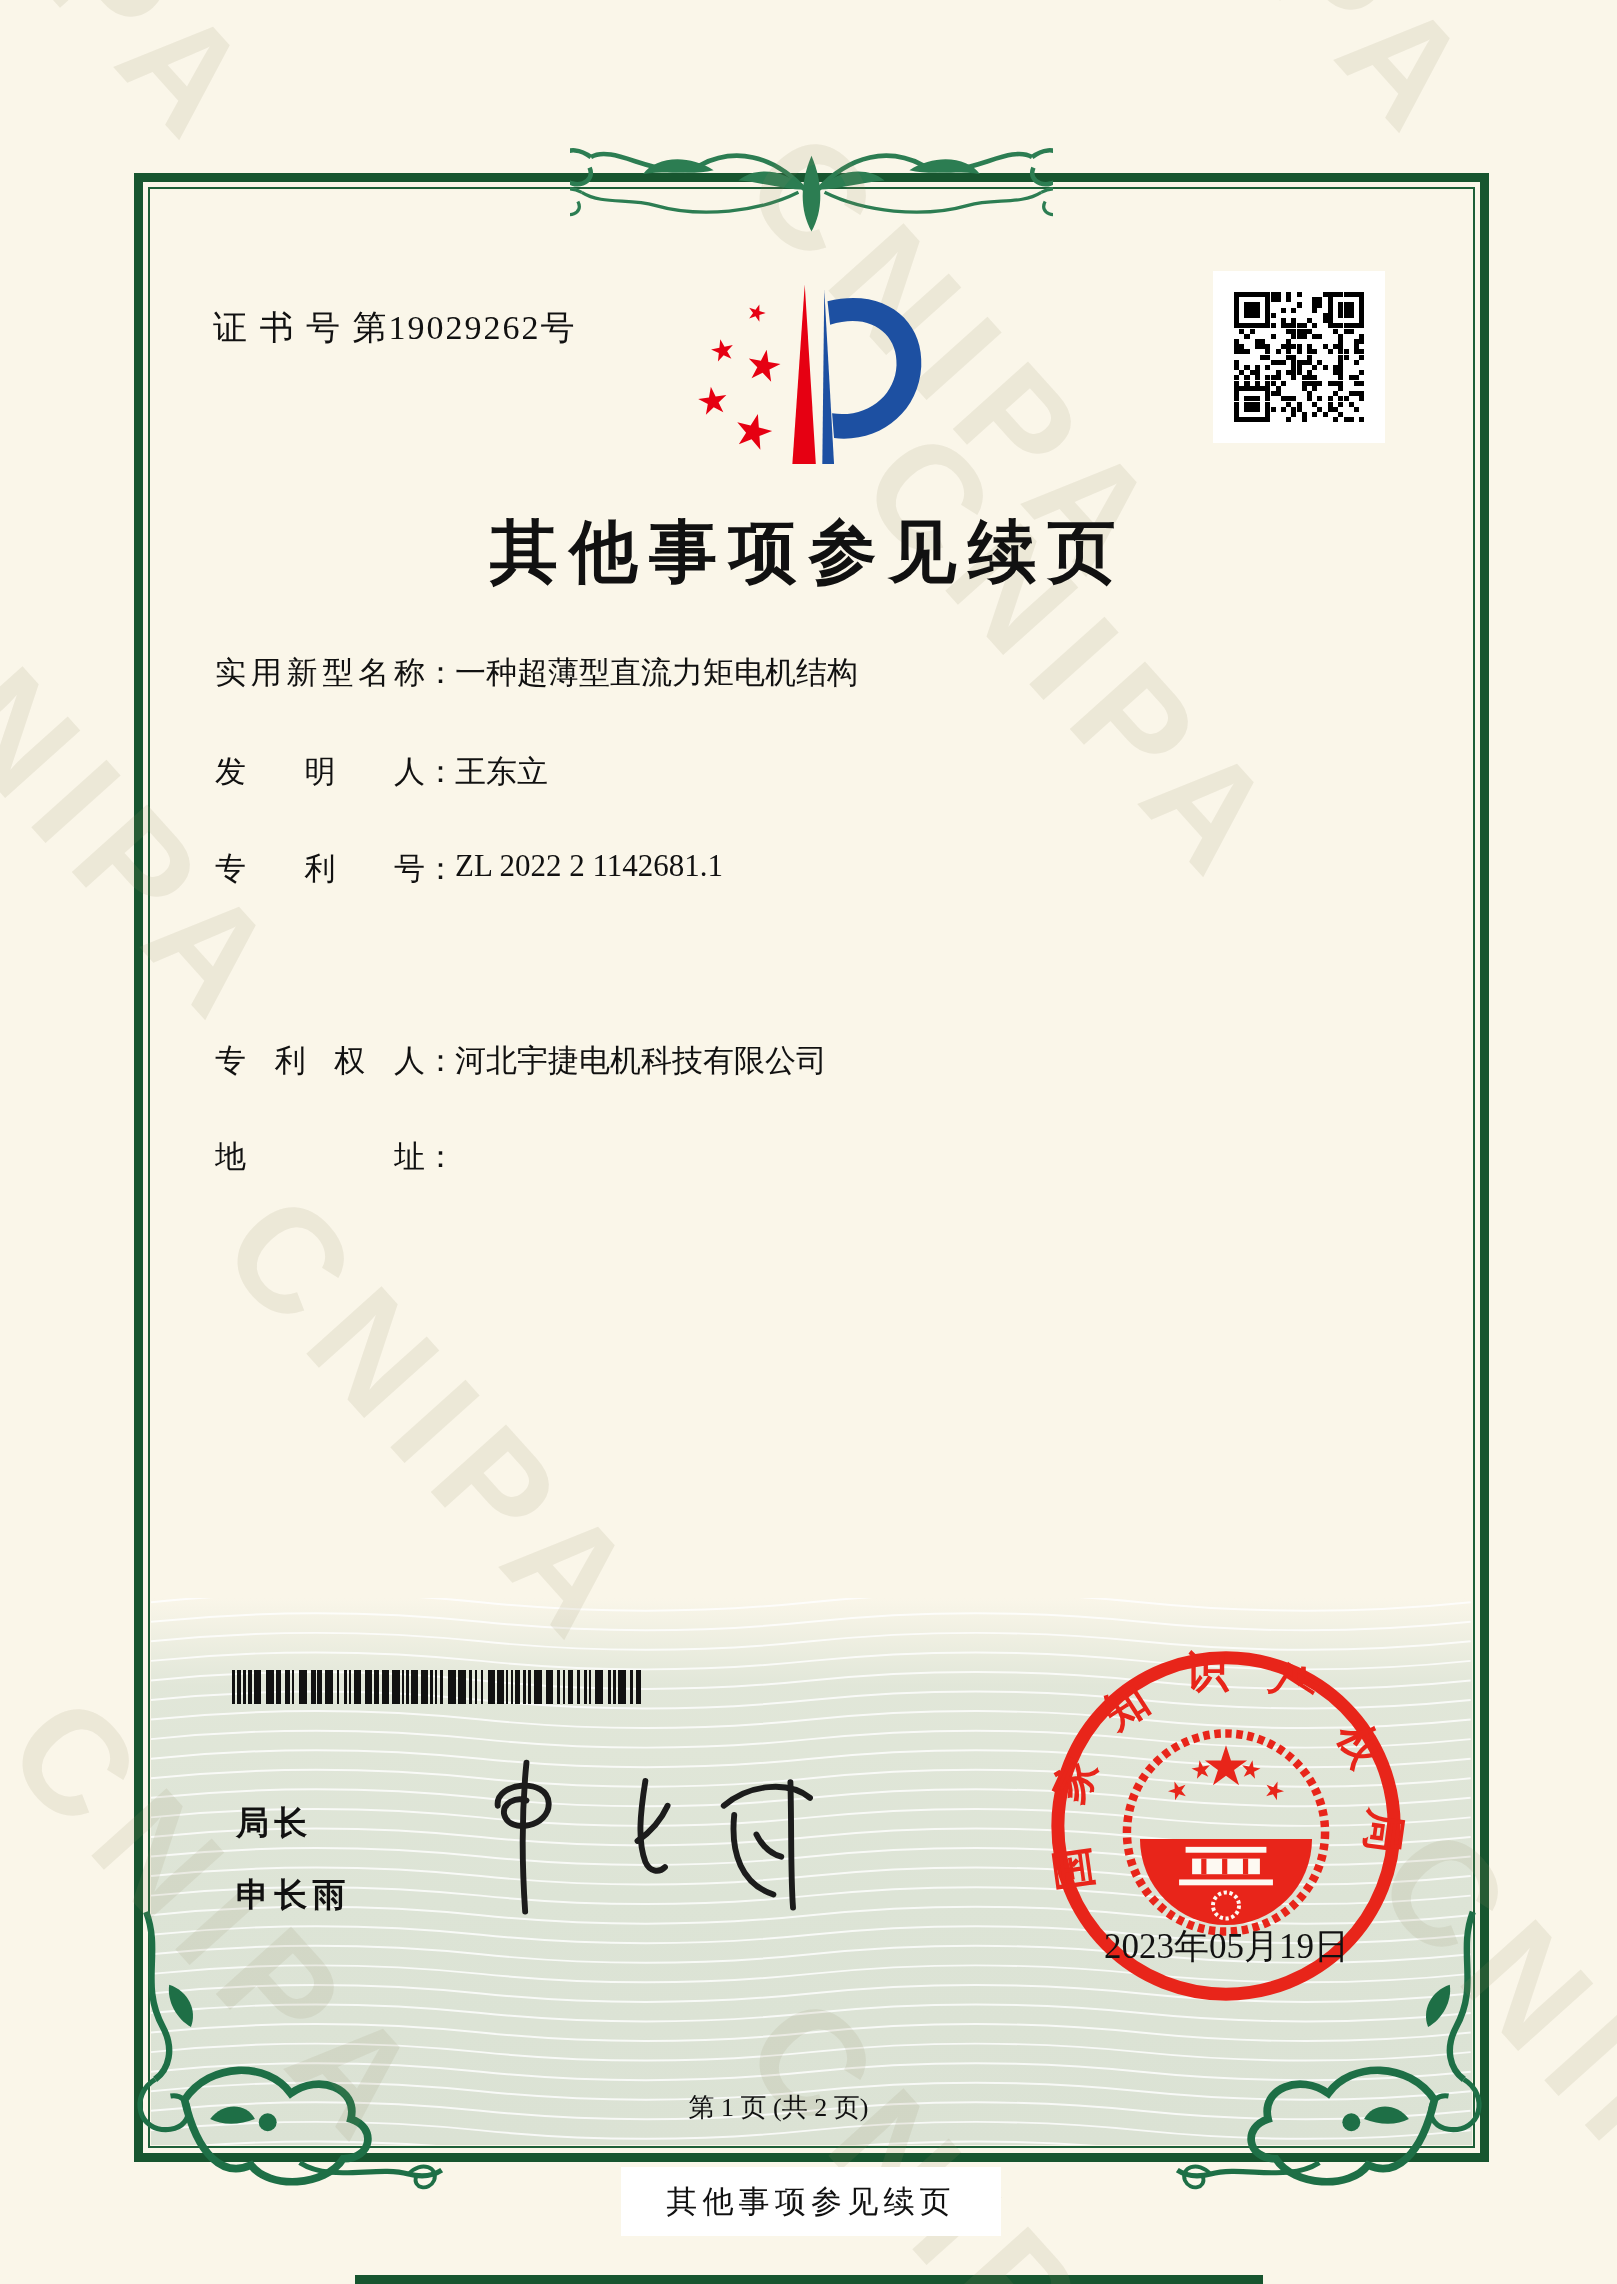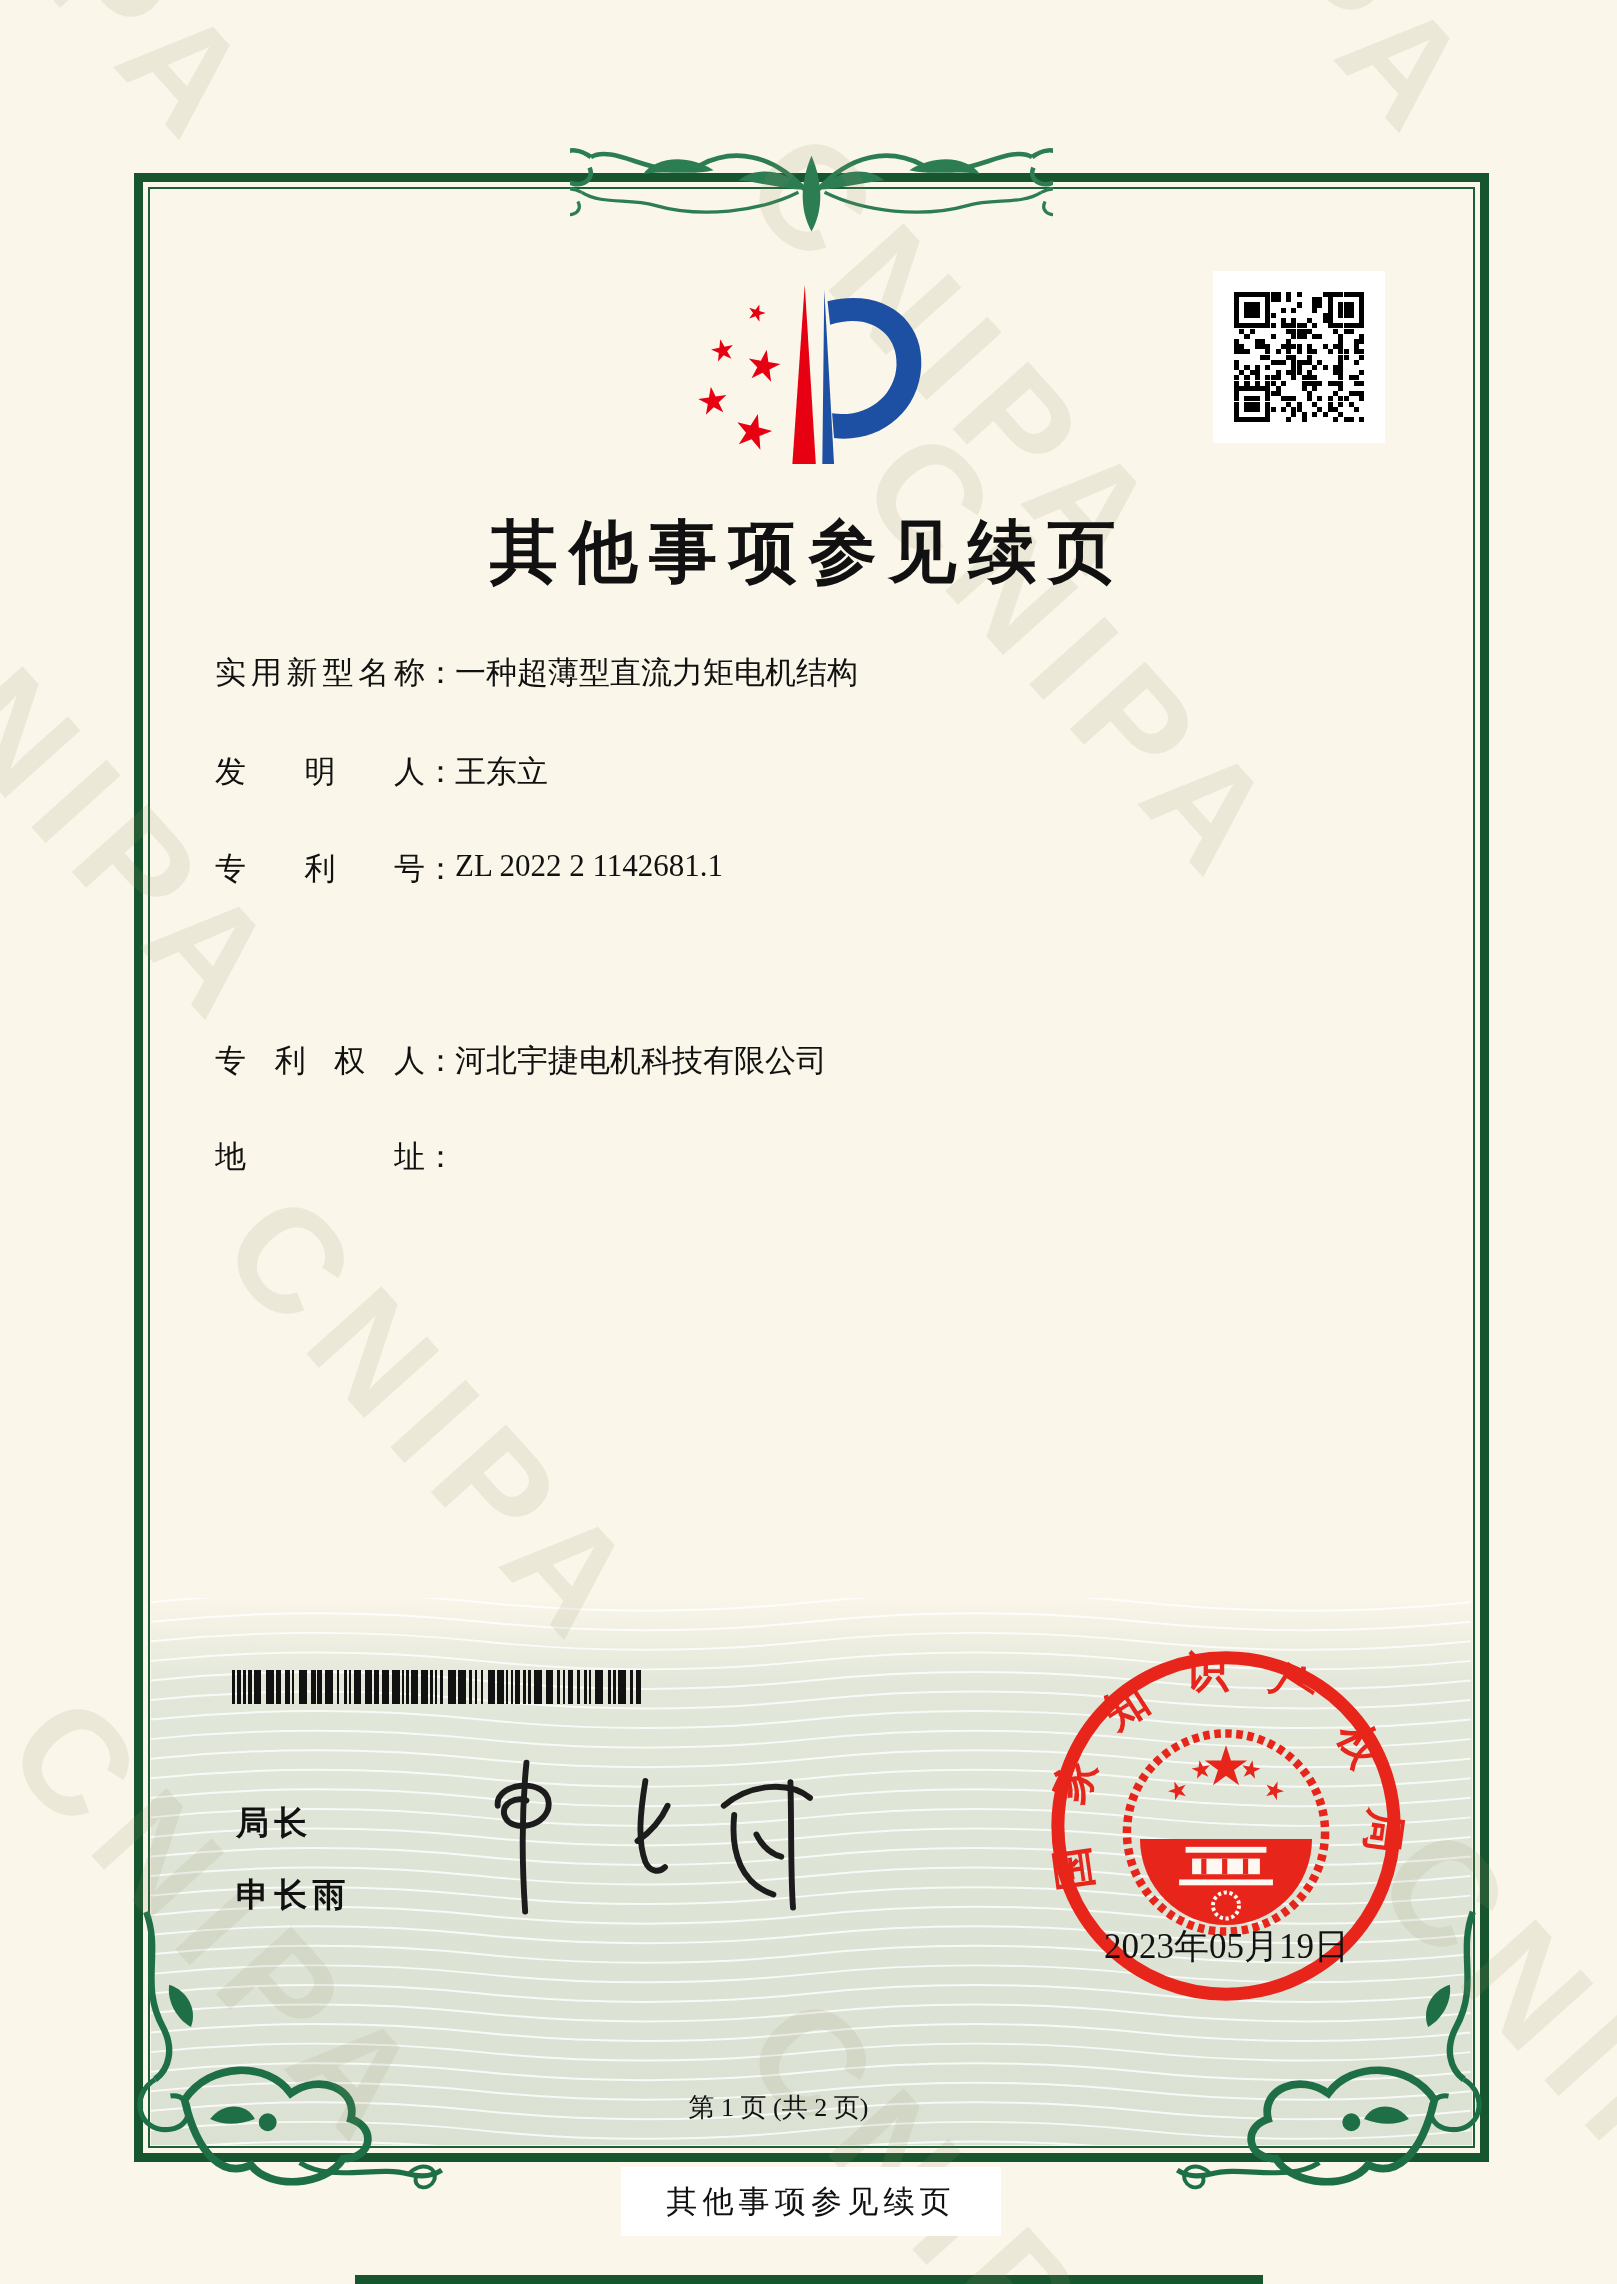--- a/index.html
+++ b/index.html
@@ -167,20 +167,21 @@
         <path stroke-width="12" d="M120 300 C160 240 250 240 286 290 C330 258 392 282 380 330 C420 342 414 392 368 392 C340 436 252 440 224 402 C180 422 140 386 120 300 Z"></path>
         <path stroke-width="8" d="M300 398 C350 430 420 402 470 416 c24 6 40 2 52 -6"></path>
         <path stroke-width="6" d="M470 416 c20 -22 48 -10 40 10 c-8 18 -34 12 -28 -6"></path>
       </g>
       <path fill="#1e6f46" d="M96 120 c30 10 44 40 34 66 c-22 -12 -38 -40 -34 -66 Z"></path>
       <path fill="#1e6f46" d="M160 330 c20 -26 56 -26 70 0 c-24 10 -52 10 -70 0 Z"></path>
       <circle cx="250" cy="335" r="14" fill="#1e6f46"></circle>
     </g>
   </svg>
 
+  <div id="cert-no" class="txt">证 书 号 第19029262号</div>
 
   <svg id="logo" width="243" height="194" viewBox="0 0 372 298">
     <defs>
       <path id="st" d="M0 -1 L0.2245 -0.309 L0.951 -0.309 L0.363 0.118 L0.588 0.809 L0 0.382 L-0.588 0.809 L-0.363 0.118 L-0.951 -0.309 L-0.2245 -0.309 Z"></path>
     </defs>
     <g fill="#e60012">
       <use href="#st" transform="translate(97,60) scale(14) rotate(18)"></use>
       <use href="#st" transform="translate(45,118) scale(18) rotate(-12)"></use>
       <use href="#st" transform="translate(108,142) scale(26) rotate(10)"></use>
       <use href="#st" transform="translate(30,196) scale(23) rotate(-8)"></use>

